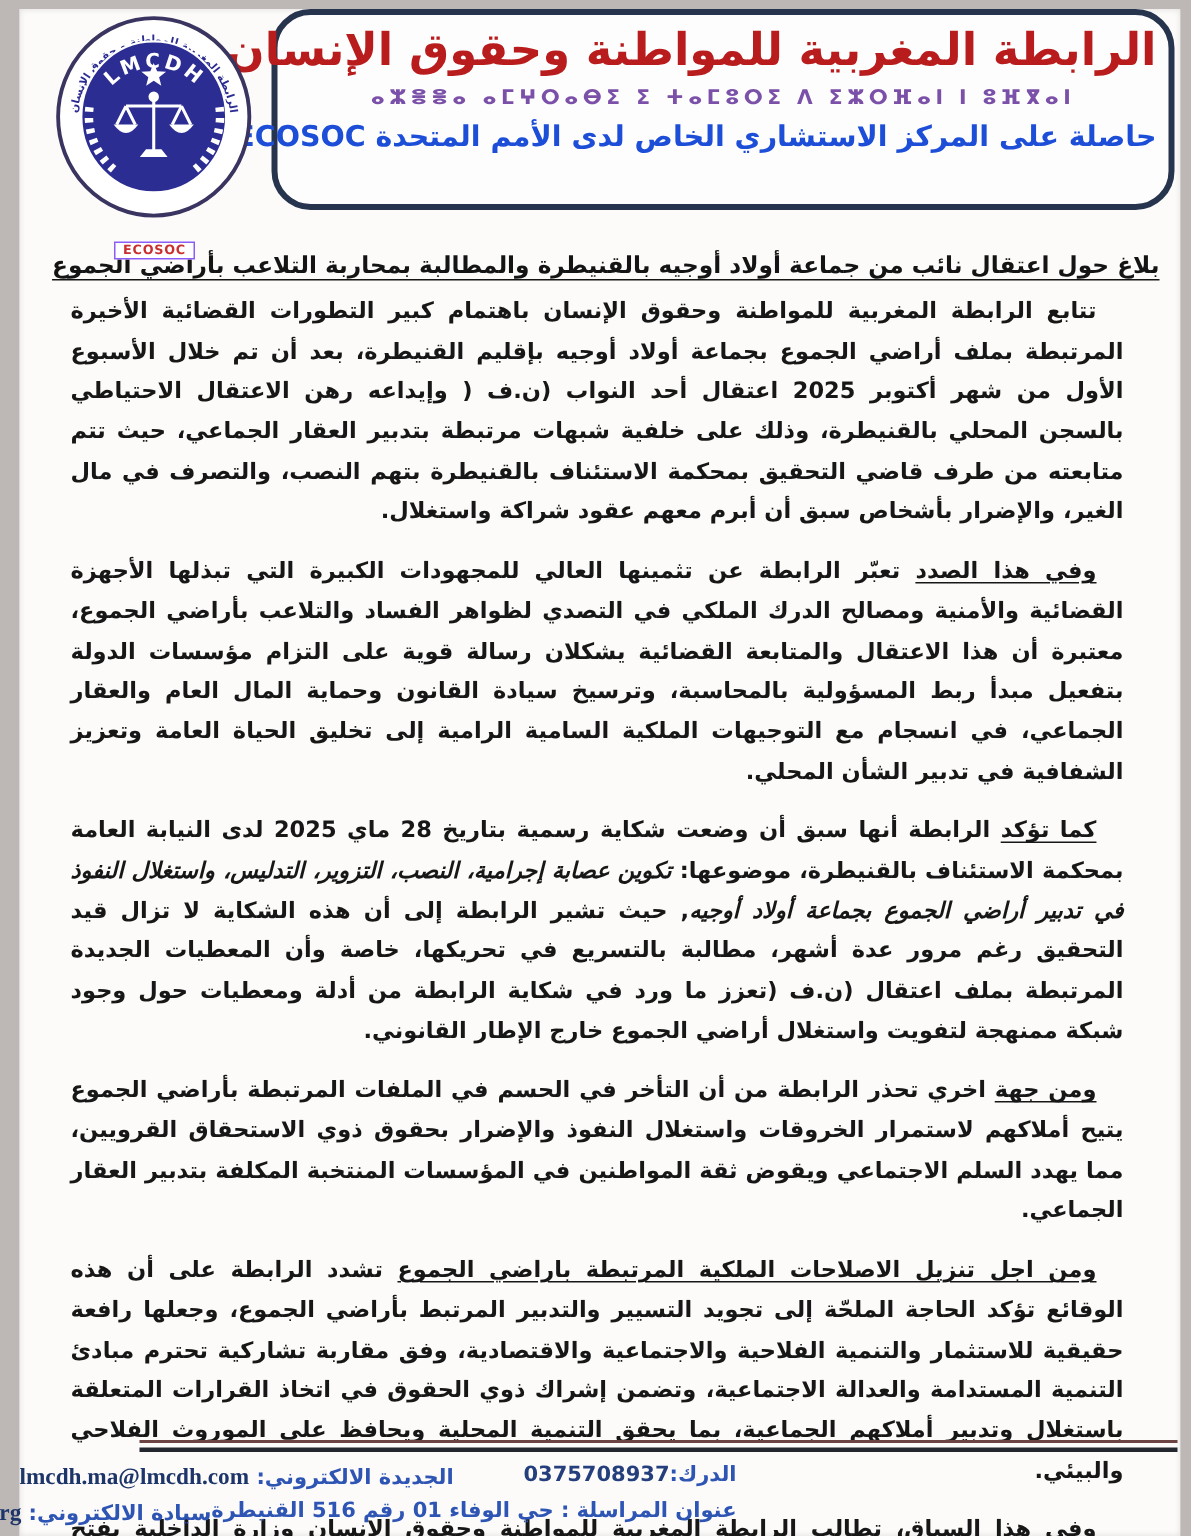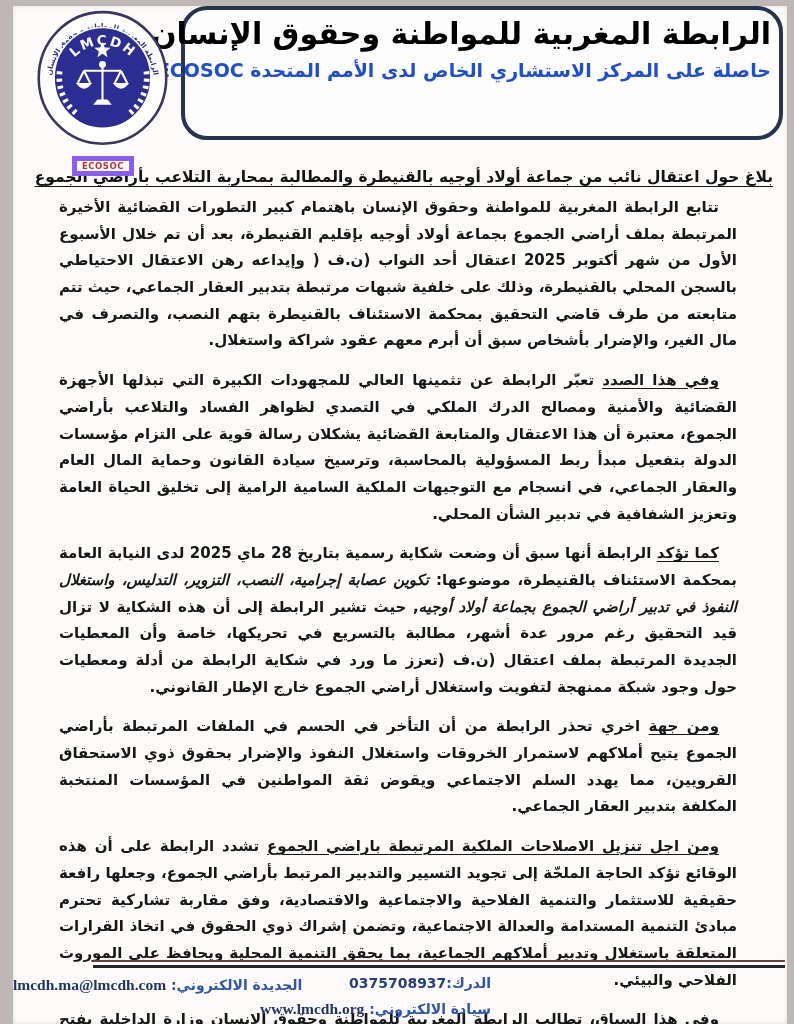--- a/index.html
+++ b/index.html
@@ -11,30 +11,30 @@
   .page{
     position:absolute;left:13px;top:6px;width:774px;height:1018px;
     background:#fcfbfa;
     box-shadow:inset 0 0 4px rgba(0,0,0,.12);
   }
   
   .header{position:relative;height:152px;}
   .logo-wrap{position:absolute;left:12px;top:2px;width:156px;text-align:center;z-index:3;}
   .ecosoc-ribbon{
     display:inline-block;position:relative;margin-top:-13px;z-index:4;
-    background:#fff;border:5px solid #8b5cf6;color:#c92f2f;
+    background:#fff;border:1px solid #8b5cf6;color:#c92f2f;
     font-size:8.5px;font-weight:bold;padding:0 5px;letter-spacing:.5px;
   }
   .header-box{
     margin-left:168px;margin-right:4px;height:134px;box-sizing:border-box;
     border:4px solid #26344e;border-radius:26px;
     padding:6px 8px 4px;text-align:center;background:#fefdfd;
   }
   .org-name{
-    font-size:30px;font-weight:bold;color:#000000;
+    font-size:30px;font-weight:bold;color:#b91c1c;
     white-space:nowrap;line-height:1.2;direction:rtl;
   }
   .tifinagh{
     font-size:13.5px;font-weight:bold;color:#7b50a8;
     letter-spacing:3px;margin-top:5px;white-space:nowrap;
   }
   .ecosoc-line{
     font-size:19px;font-weight:bold;color:#1d4ed8;
     margin-top:7px;direction:rtl;white-space:nowrap;
   }
@@ -42,21 +42,21 @@
   .doc-title{
     margin:10px 14px 4px;direction:rtl;
     font-size:15.5px;font-weight:bold;color:#141414;
     text-decoration:underline;text-underline-offset:4px;white-space:nowrap;
   }
   
   .content{
     padding:4px 38px 0 34px;direction:rtl;text-align:justify;
     font-size:15px;font-weight:bold;color:#171717;line-height:1.78;
   }
-  .content p.para{margin:0 12px 13px;text-indent:18px;}
+  .content p.para{margin:0 0 13px;text-indent:18px;}
   .run-lead{text-decoration:underline;text-underline-offset:3px;}
   .run-italic{font-style:italic;}
   
   .footer{position:absolute;left:0;right:0;bottom:2px;height:62px;}
   .footer-rule{
     margin:0 2px 5px 80px;height:3px;
     border-top:2px solid #6d4242;border-bottom:3px solid #23252f;
   }
   .footer-rows{
     direction:rtl;margin-right:220px;width:478px;
@@ -111,20 +111,21 @@
           <line x1="90" y1="61" x2="96" y2="73"></line>
           <path d="M82,73 q8,11 16,0" fill="#ffffff" stroke="none"></path>
           <path d="M63,94 L81,94 L77,89 L67,89 Z" fill="#ffffff" stroke="none"></path>
         </g>
       </svg>
       <span class="ecosoc-ribbon">ECOSOC</span>
     </div>
 
     <div class="header-box">
       <div class="org-name">الرابطة المغربية للمواطنة وحقوق الإنسان</div>
+      <div class="tifinagh">ⴰⵣⴻⴻⴰ ⴰⵎⵖⵔⴰⴱⵉ ⵉ ⵜⴰⵎⵓⵔⵉ ⴷ ⵉⵣⵔⴼⴰⵏ ⵏ ⵓⴼⴳⴰⵏ</div>
       <div class="ecosoc-line">حاصلة على المركز الاستشاري الخاص لدى الأمم المتحدة ECOSOC</div>
     </div>
   </div>
 
   <div class="doc-title">بلاغ حول اعتقال نائب من جماعة أولاد أوجيه بالقنيطرة والمطالبة بمحاربة التلاعب بأراضي الجموع</div>
 
   <div class="content">
       <p class="para"><span class="run-normal">تتابع الرابطة المغربية للمواطنة وحقوق الإنسان باهتمام كبير التطورات القضائية الأخيرة المرتبطة بملف أراضي الجموع بجماعة أولاد أوجيه بإقليم القنيطرة، بعد أن تم خلال الأسبوع الأول من شهر أكتوبر 2025 اعتقال أحد النواب (ن.ف ( وإيداعه رهن الاعتقال الاحتياطي بالسجن المحلي بالقنيطرة، وذلك على خلفية شبهات مرتبطة بتدبير العقار الجماعي، حيث تتم متابعته من طرف قاضي التحقيق بمحكمة الاستئناف بالقنيطرة بتهم النصب، والتصرف في مال الغير، والإضرار بأشخاص سبق أن أبرم معهم عقود شراكة واستغلال.</span></p>
       <p class="para"><span class="run-lead">وفي هذا الصدد</span><span class="run-normal"> تعبّر الرابطة عن تثمينها العالي للمجهودات الكبيرة التي تبذلها الأجهزة القضائية والأمنية ومصالح الدرك الملكي في التصدي لظواهر الفساد والتلاعب بأراضي الجموع، معتبرة أن هذا الاعتقال والمتابعة القضائية يشكلان رسالة قوية على التزام مؤسسات الدولة بتفعيل مبدأ ربط المسؤولية بالمحاسبة، وترسيخ سيادة القانون وحماية المال العام والعقار الجماعي، في انسجام مع التوجيهات الملكية السامية الرامية إلى تخليق الحياة العامة وتعزيز الشفافية في تدبير الشأن المحلي.</span></p>
       <p class="para"><span class="run-lead">كما تؤكد</span><span class="run-normal"> الرابطة أنها سبق أن وضعت شكاية رسمية بتاريخ 28 ماي 2025 لدى النيابة العامة بمحكمة الاستئناف بالقنيطرة، موضوعها: </span><span class="run-italic">تكوين عصابة إجرامية، النصب، التزوير، التدليس، واستغلال النفوذ في تدبير أراضي الجموع بجماعة أولاد أوجيه</span><span class="run-normal">, حيث تشير الرابطة إلى أن هذه الشكاية لا تزال قيد التحقيق رغم مرور عدة أشهر، مطالبة بالتسريع في تحريكها، خاصة وأن المعطيات الجديدة المرتبطة بملف اعتقال (ن.ف (تعزز ما ورد في شكاية الرابطة من أدلة ومعطيات حول وجود شبكة ممنهجة لتفويت واستغلال أراضي الجموع خارج الإطار القانوني.</span></p>
@@ -140,20 +141,24 @@
         <span class="f-item">
           <span>الدرك:</span><span class="f-val">0375708937</span>
         </span>
         <span class="f-item">
           <span>الجديدة الالكتروني:</span>
           <span class="latin">lmcdh.ma@lmcdh.com</span>
         </span>
       </div>
       <div class="footer-row">
         <span class="f-item">
+          <span>عنوان المراسلة :</span>
+          <span>حي الوفاء 01 رقم 516 القنيطرة</span>
+        </span>
+        <span class="f-item">
           <span>سيادة الالكتروني:</span>
           <span class="latin">www.lmcdh.org</span>
         </span>
       </div>
     </div>
   </div>
 
 </div>
 
 </body></html>

